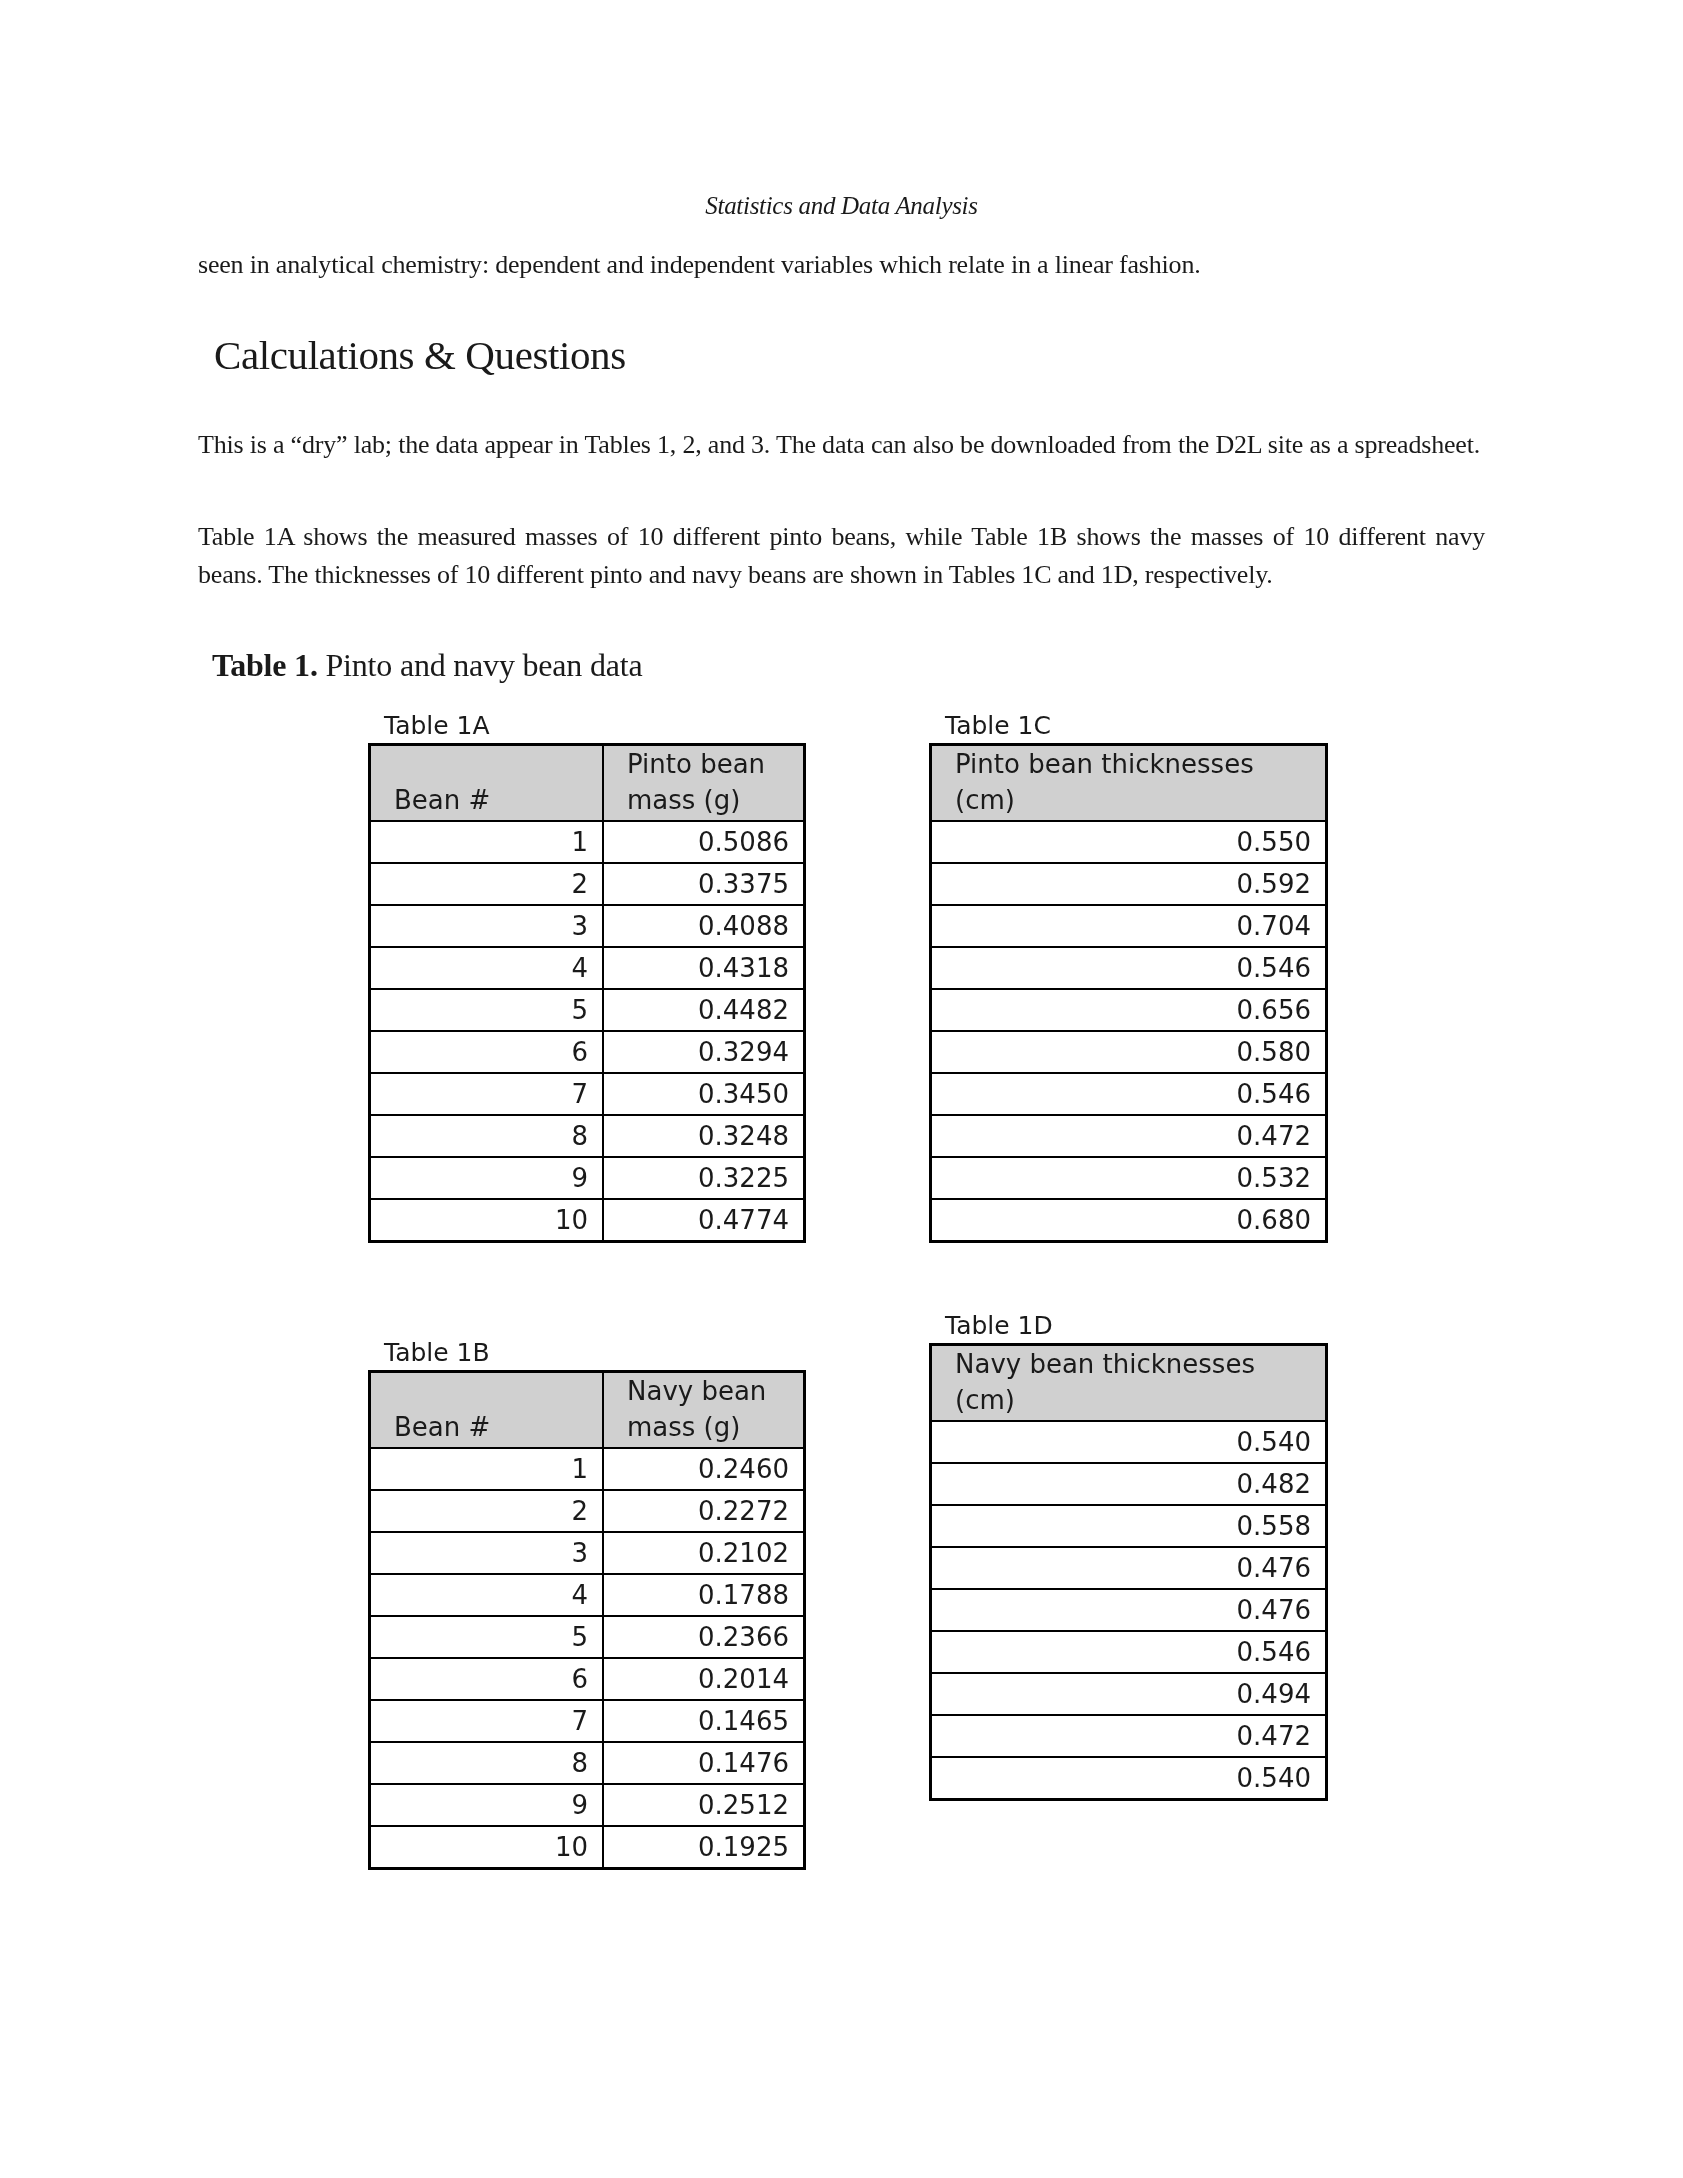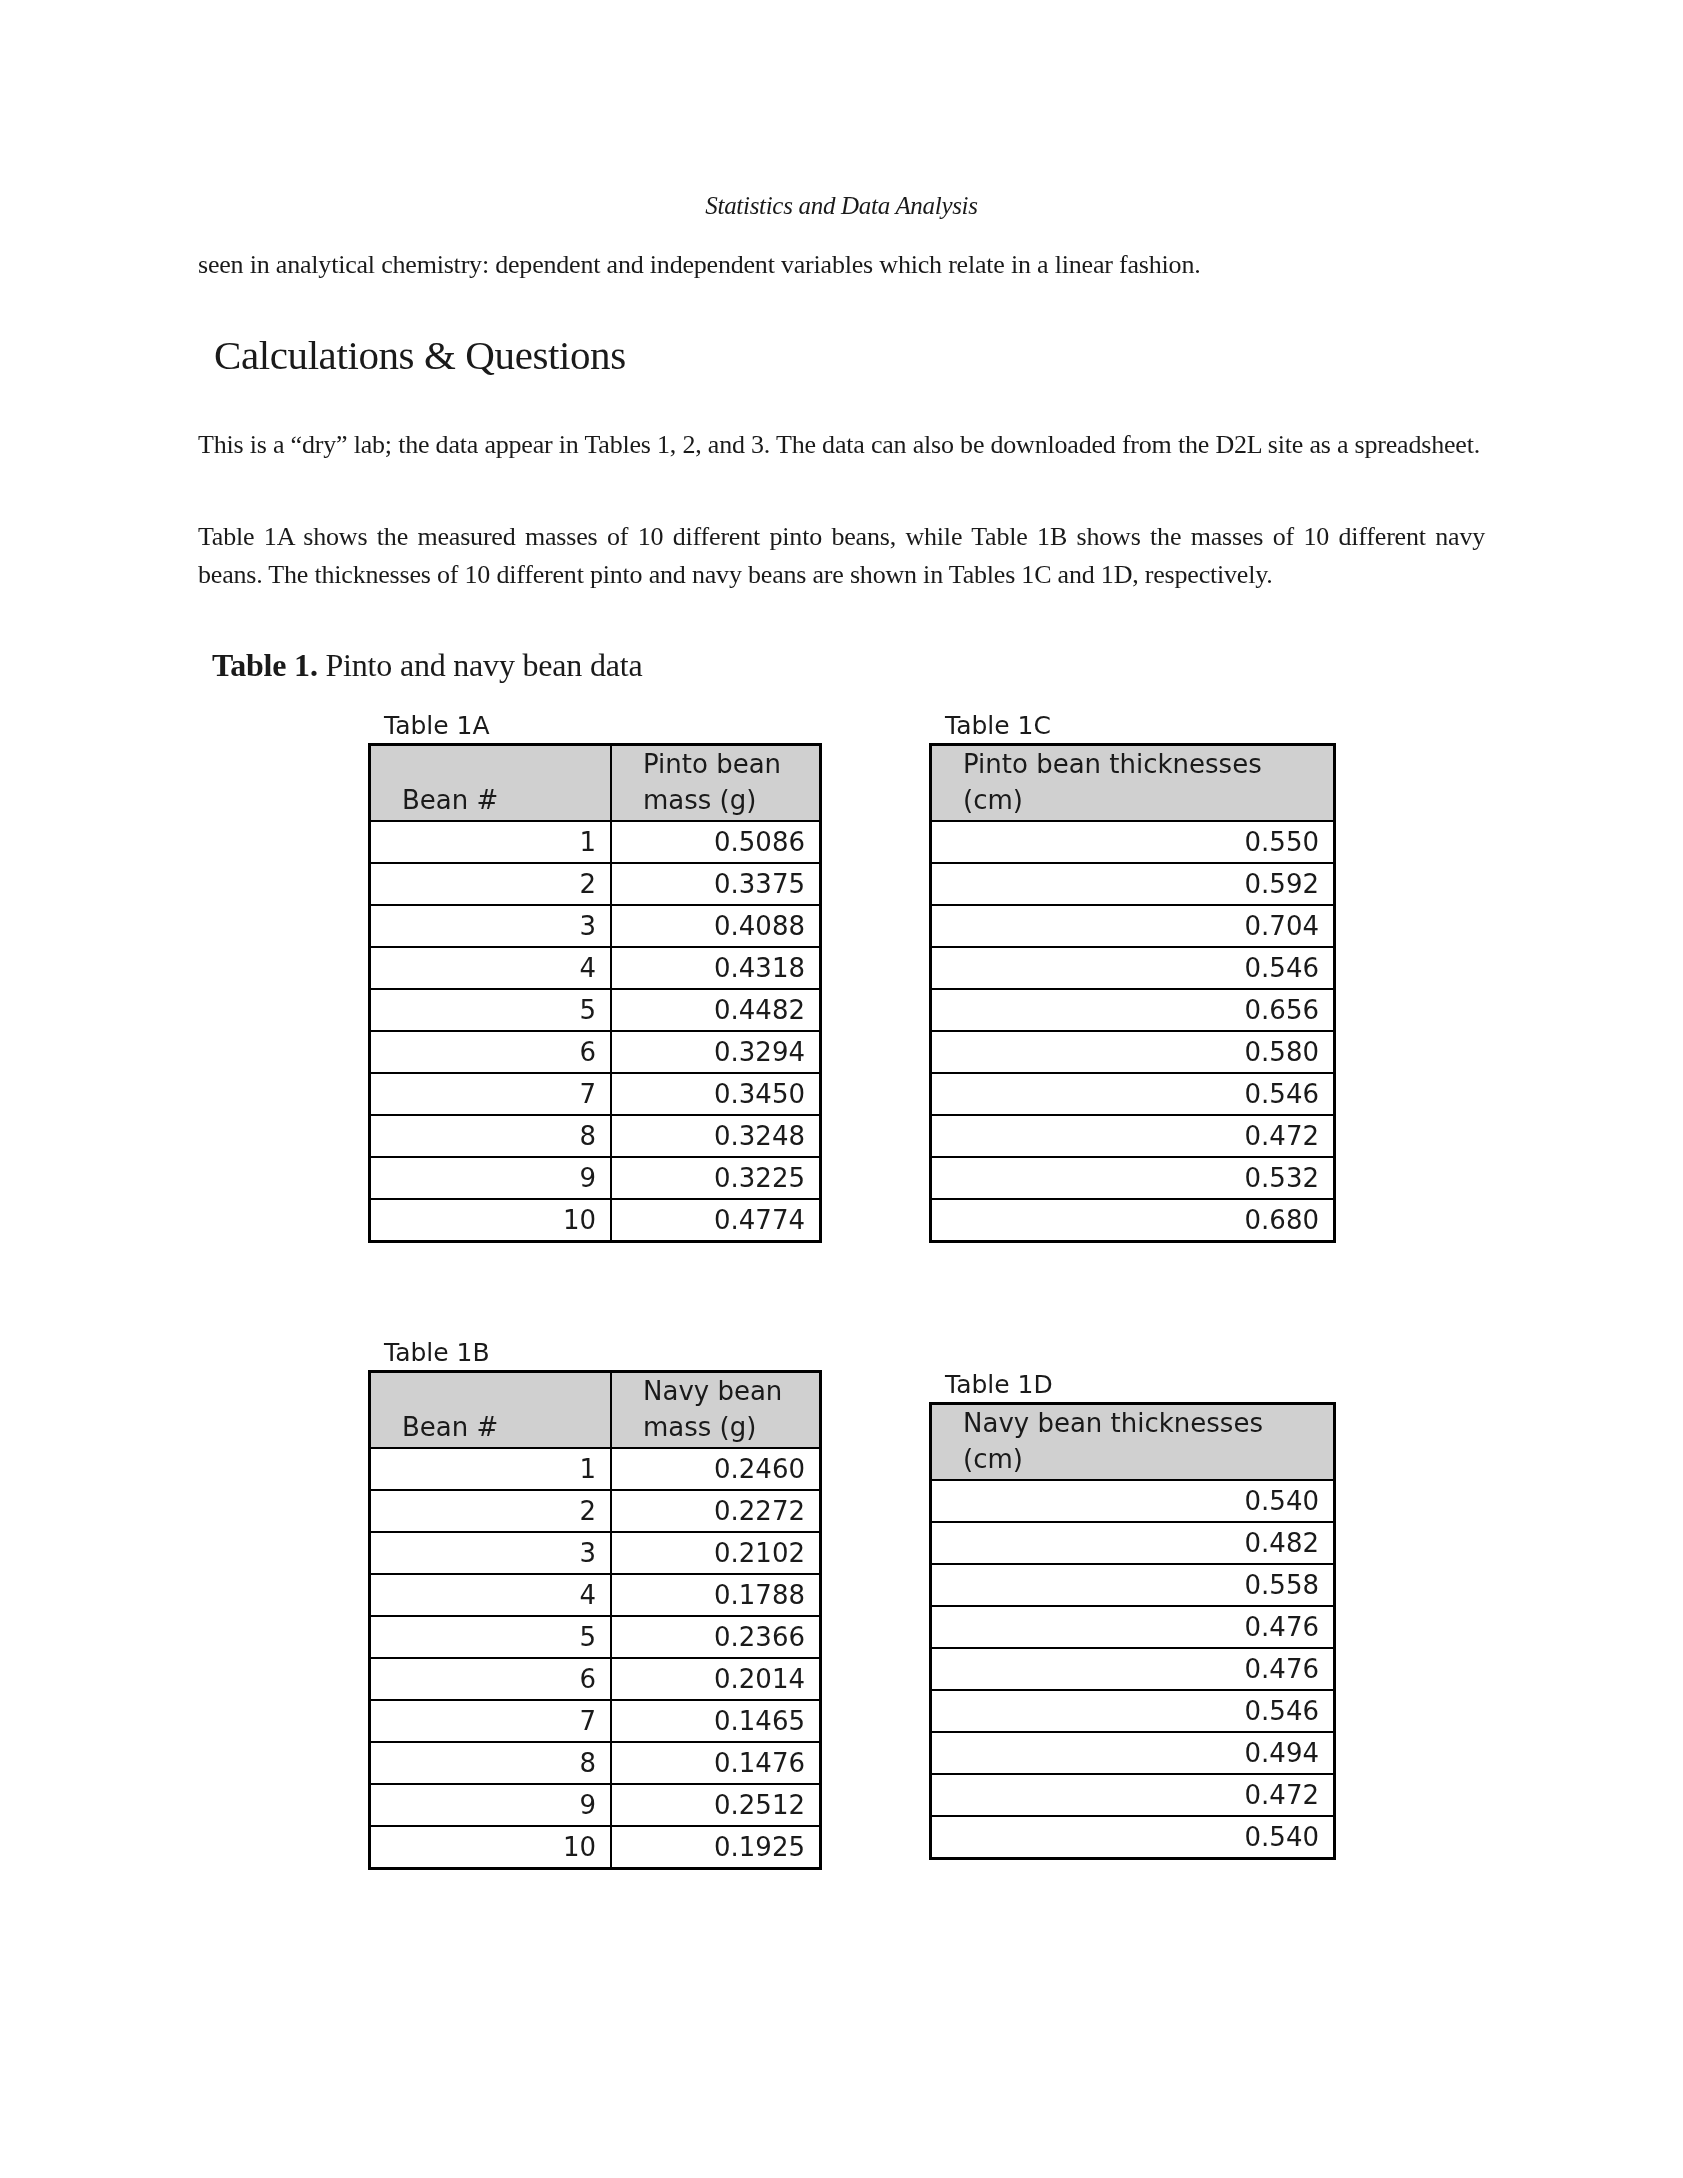--- a/index.html
+++ b/index.html
@@ -19,33 +19,33 @@
   .p1 { top: 426px; }
   .p2 { top: 518px; }
   .caption { position: absolute; left: 212px; top: 647px; font-size: 32px; letter-spacing: -0.2px; }
   .caption b { font-weight: bold; }
 
   .tblock { position: absolute; }
   .tlabel { font-size: 25px; line-height: 30px; padding-left: 16px; height: 30px; margin-bottom: 2px; }
   table.data { border-collapse: collapse; border: 3px solid #000; font-size: 26px; }
   table.data th {
     background: #d0d0d0; font-weight: normal; text-align: left; vertical-align: bottom;
-    height: 72px; padding: 0 14px 2px 31px; line-height: 36px; border: 2px solid #000; margin-top: 25px;
+    height: 72px; padding: 0 14px 2px 23px; line-height: 36px; border: 2px solid #000; margin-top: 25px;
   }
   table.data td {
     height: 40px; padding: 0 14px; text-align: right; border: 2px solid #000; line-height: 40px;
   }
   .w-num { width: 194px; }
   .w-val { width: 162px; }
   .w-wide { width: 356px; }
 
   #t1a { left: 368px; top: 711px; }
   #t1c { left: 929px; top: 711px; }
   #t1b { left: 368px; top: 1338px; }
-  #t1d { left: 929px; top: 1370px; }
+  #t1d { left: 929px; top: 1311px; }
 </style>
 </head>
 <body>
 
 <div class="running-header serif">Statistics and Data Analysis</div>
 
 <div class="para p0 serif">seen in analytical chemistry: dependent and independent variables which relate in a linear fashion.</div>
 
 <h2 class="section-title serif">Calculations &amp; Questions</h2>
 

